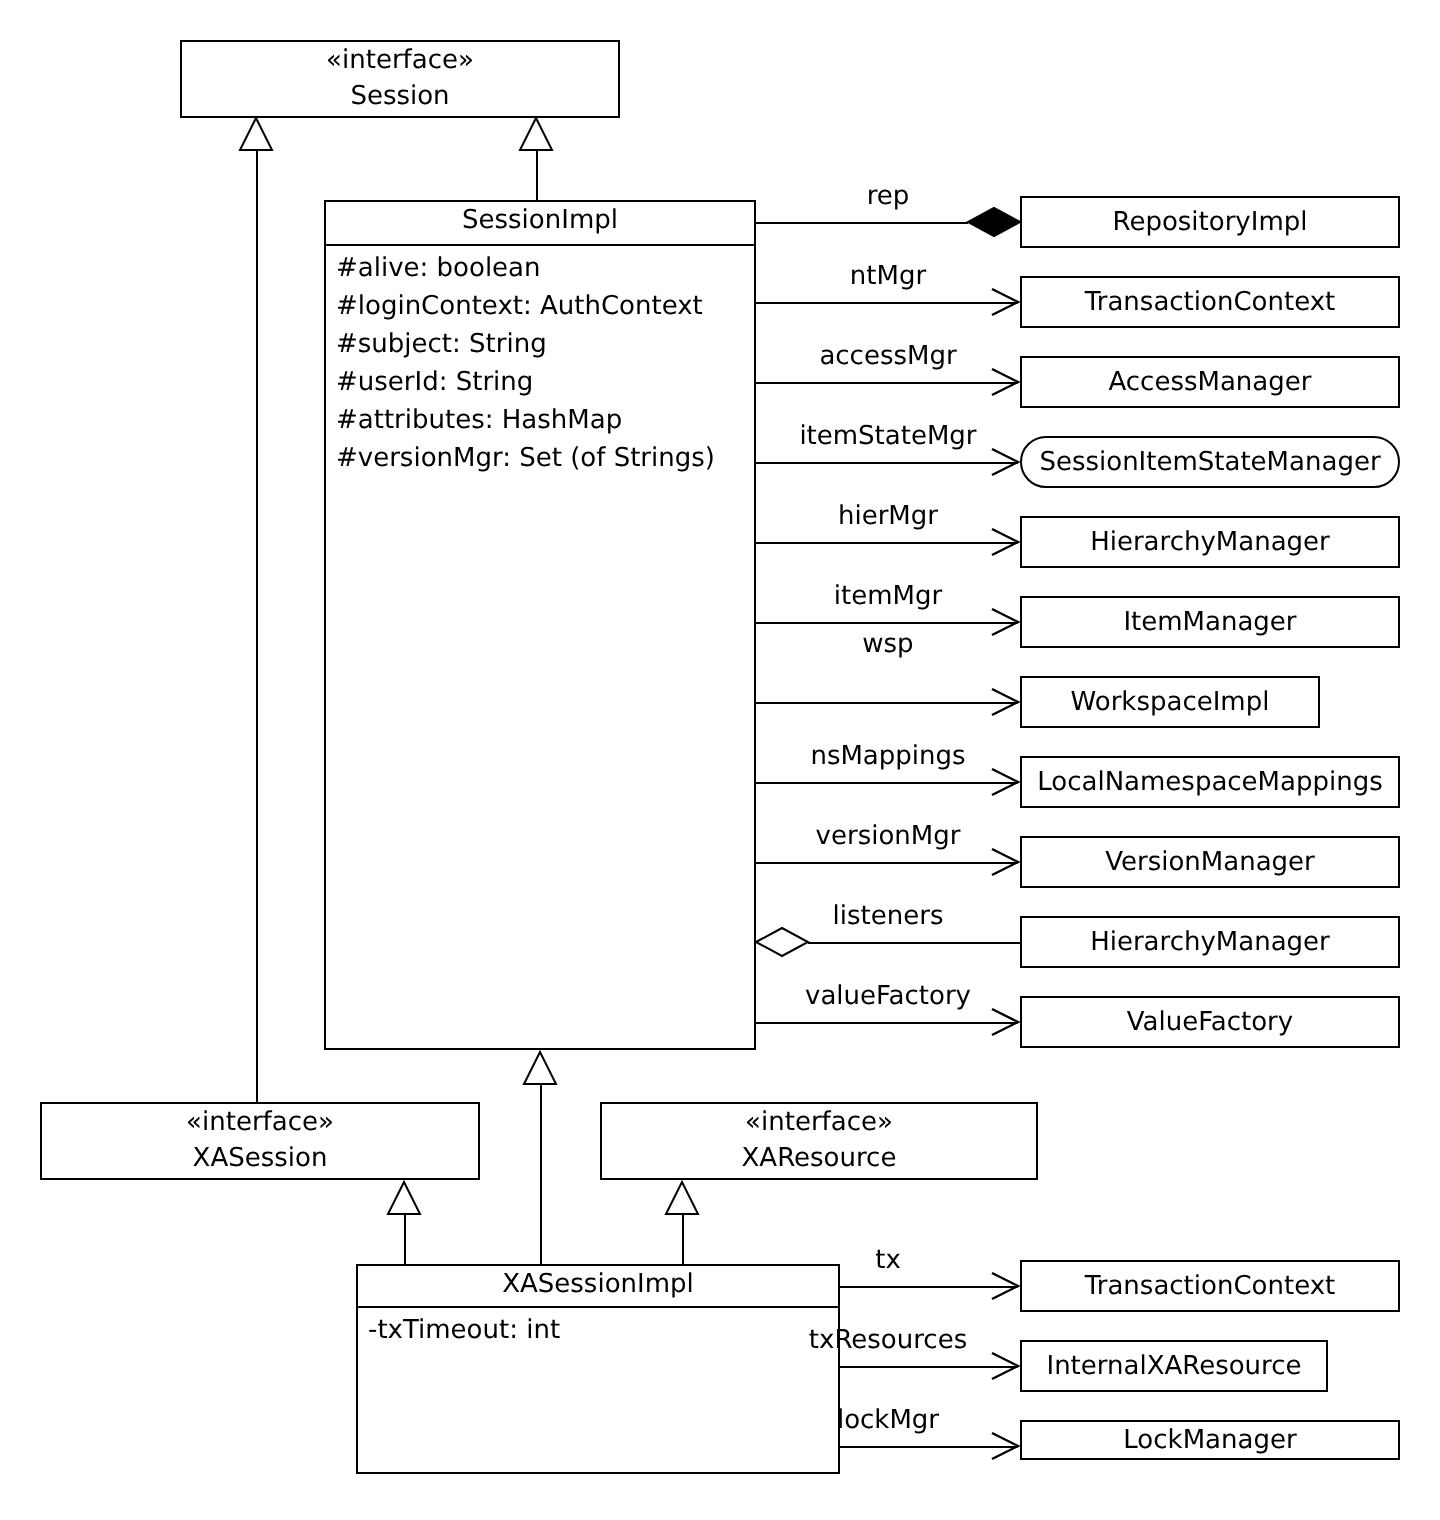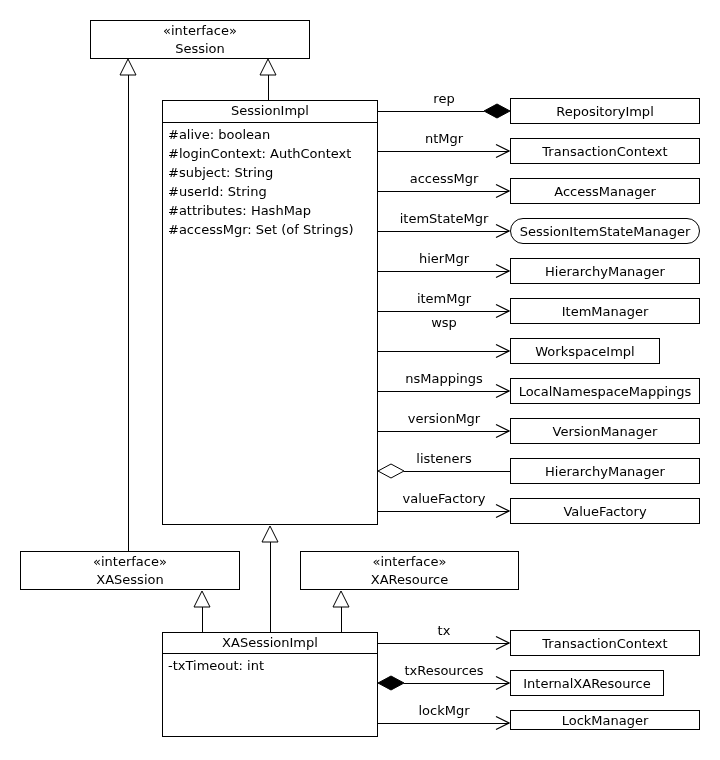--- a/index.html
+++ b/index.html
@@ -112,32 +112,32 @@
       <div class="cls-name">Session</div>
     </div>
     <div class="uml-class" style="left: 162px; top: 100px; width: 216px; height: 425px;">
       <div class="cls-title" style="height: 22px; line-height: 20px;">SessionImpl</div>
       <div class="attrs">
         <div class="attr-line">#alive: boolean</div>
         <div class="attr-line">#loginContext: AuthContext</div>
         <div class="attr-line">#subject: String</div>
         <div class="attr-line">#userId: String</div>
         <div class="attr-line">#attributes: HashMap</div>
-        <div class="attr-line">#accessMgr: Set (of Strings)</div>
+        <div class="attr-line">#versionMgr: Set (of Strings)</div>
       </div>
     </div>
     <div class="uml-class iface" style="left: 20px; top: 551px; width: 220px; height: 39px;">
       <div class="stereotype">«interface»</div>
       <div class="cls-name">XASession</div>
     </div>
     <div class="uml-class iface" style="left: 300px; top: 551px; width: 219px; height: 39px;">
       <div class="stereotype">«interface»</div>
       <div class="cls-name">XAResource</div>
     </div>
-    <div class="uml-class" style="left: 162px; top: 632px; width: 216px; height: 105px;">
+    <div class="uml-class" style="left: 178px; top: 632px; width: 242px; height: 105px;">
       <div class="cls-title" style="height: 21px; line-height: 19px;">XASessionImpl</div>
       <div class="attrs">
         <div class="attr-line">-txTimeout: int</div>
       </div>
     </div>
     <div class="uml-class simple" style="left: 510px; top: 98px; width: 190px; height: 26px;">
       <div class="cls-name">RepositoryImpl</div>
     </div>
     <div class="uml-class simple" style="left: 510px; top: 138px; width: 190px; height: 26px;">
       <div class="cls-name">TransactionContext</div>

